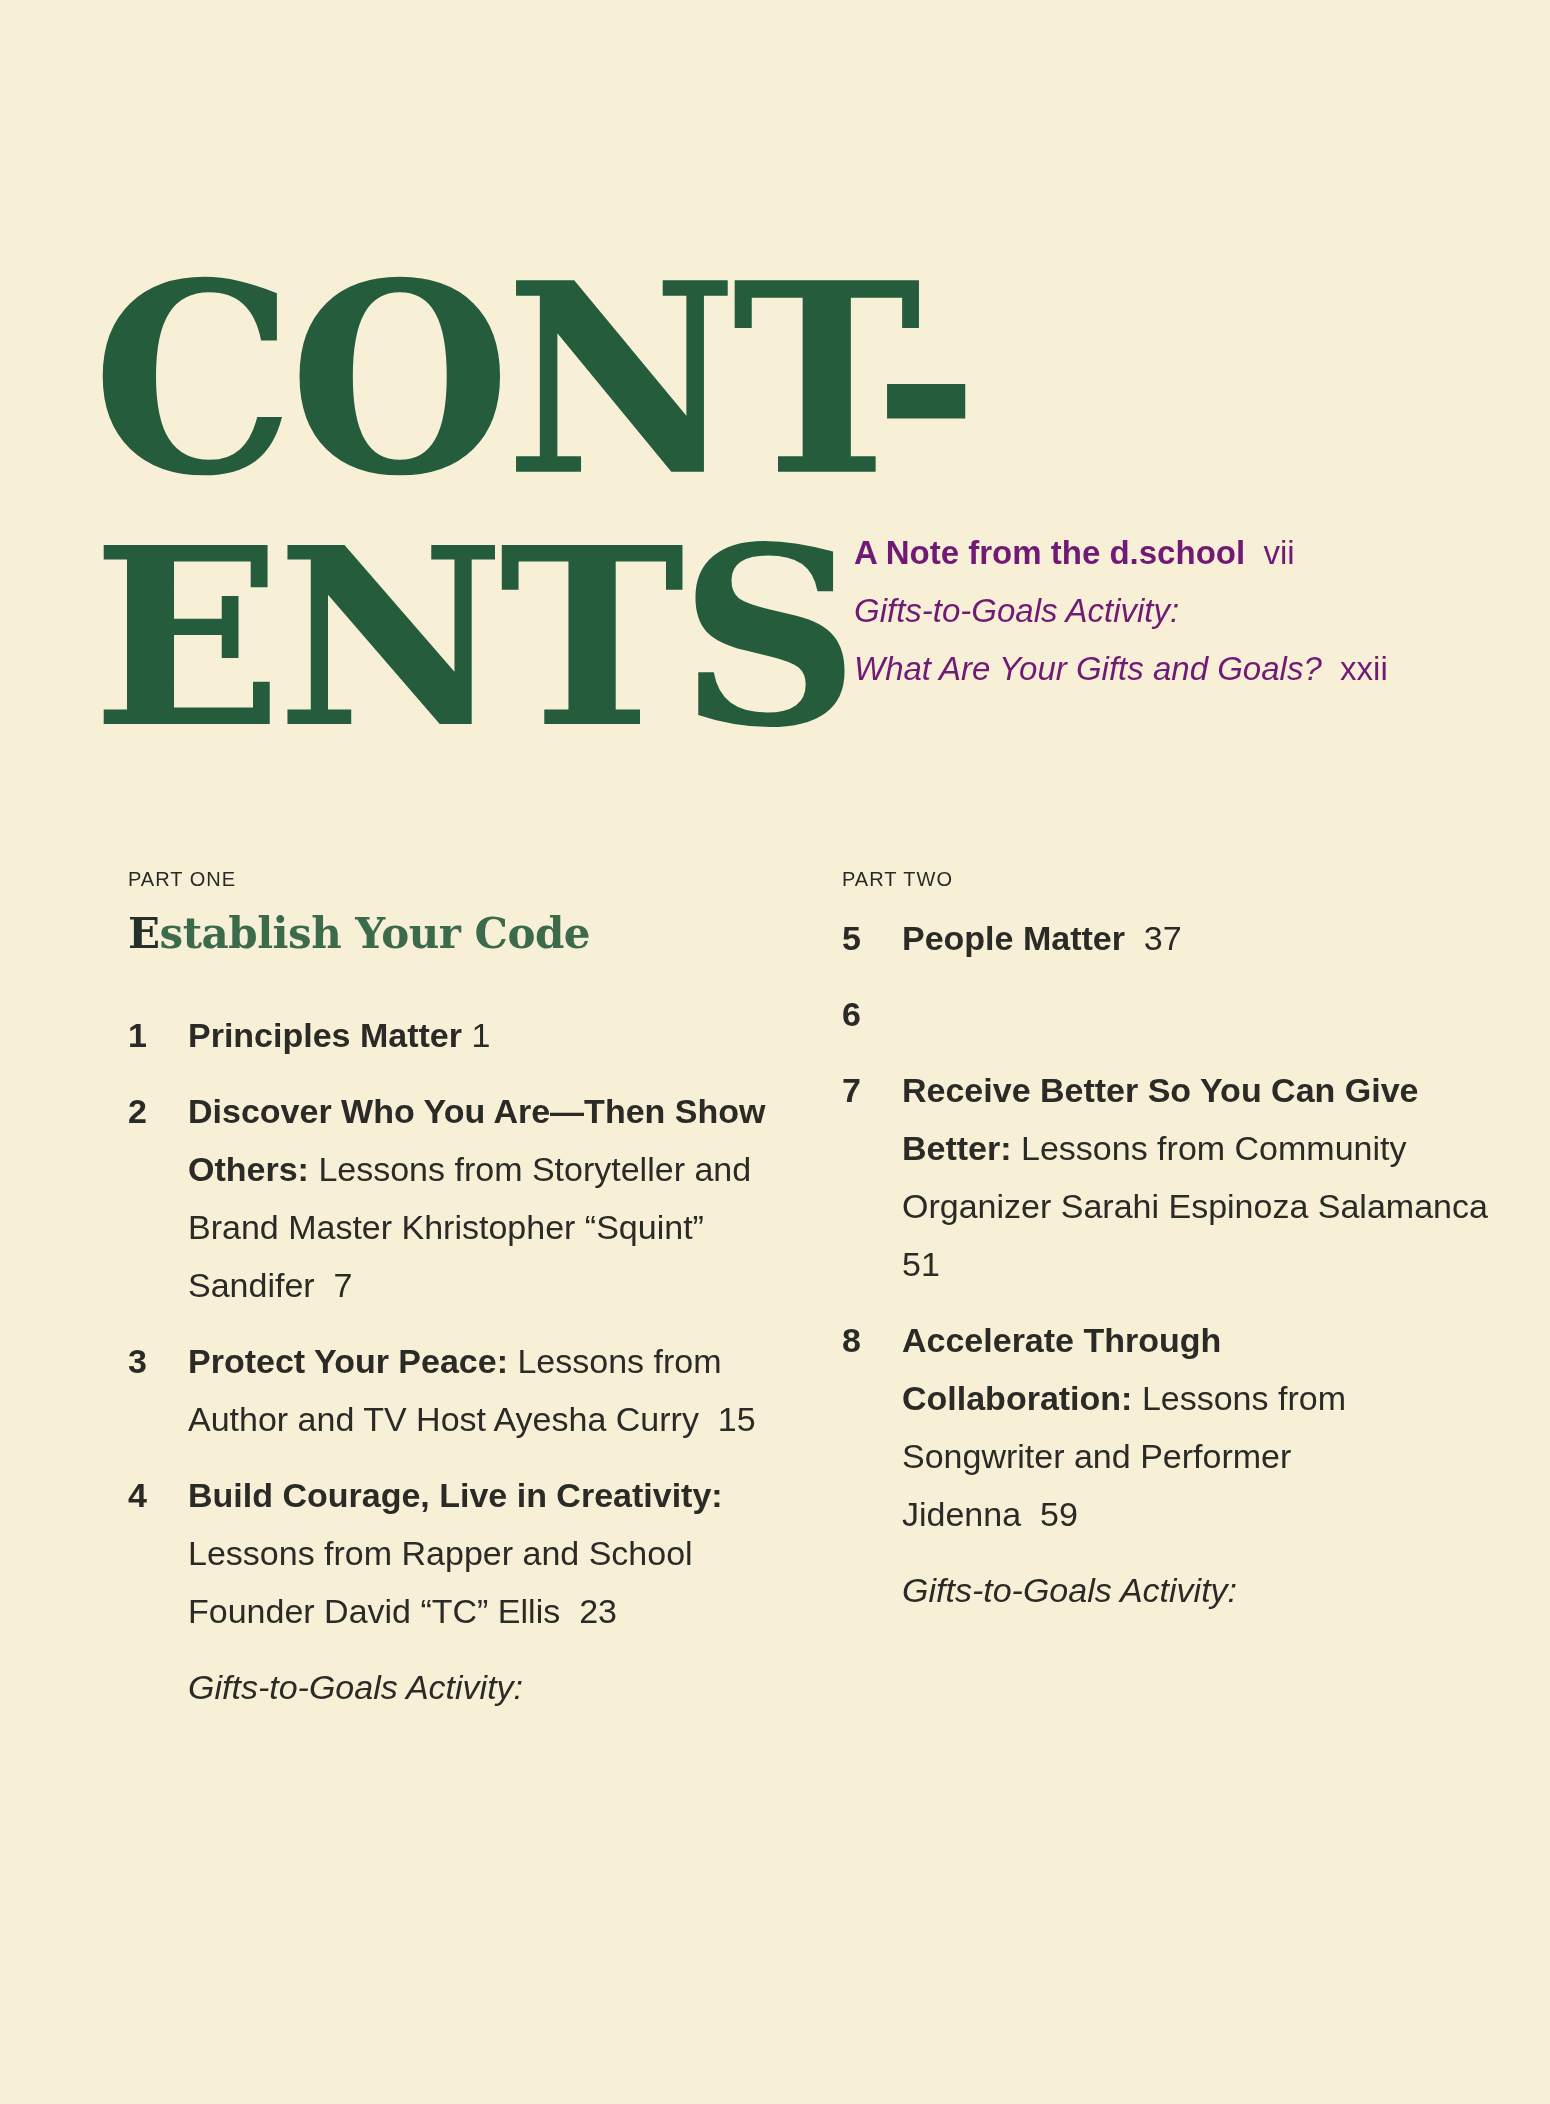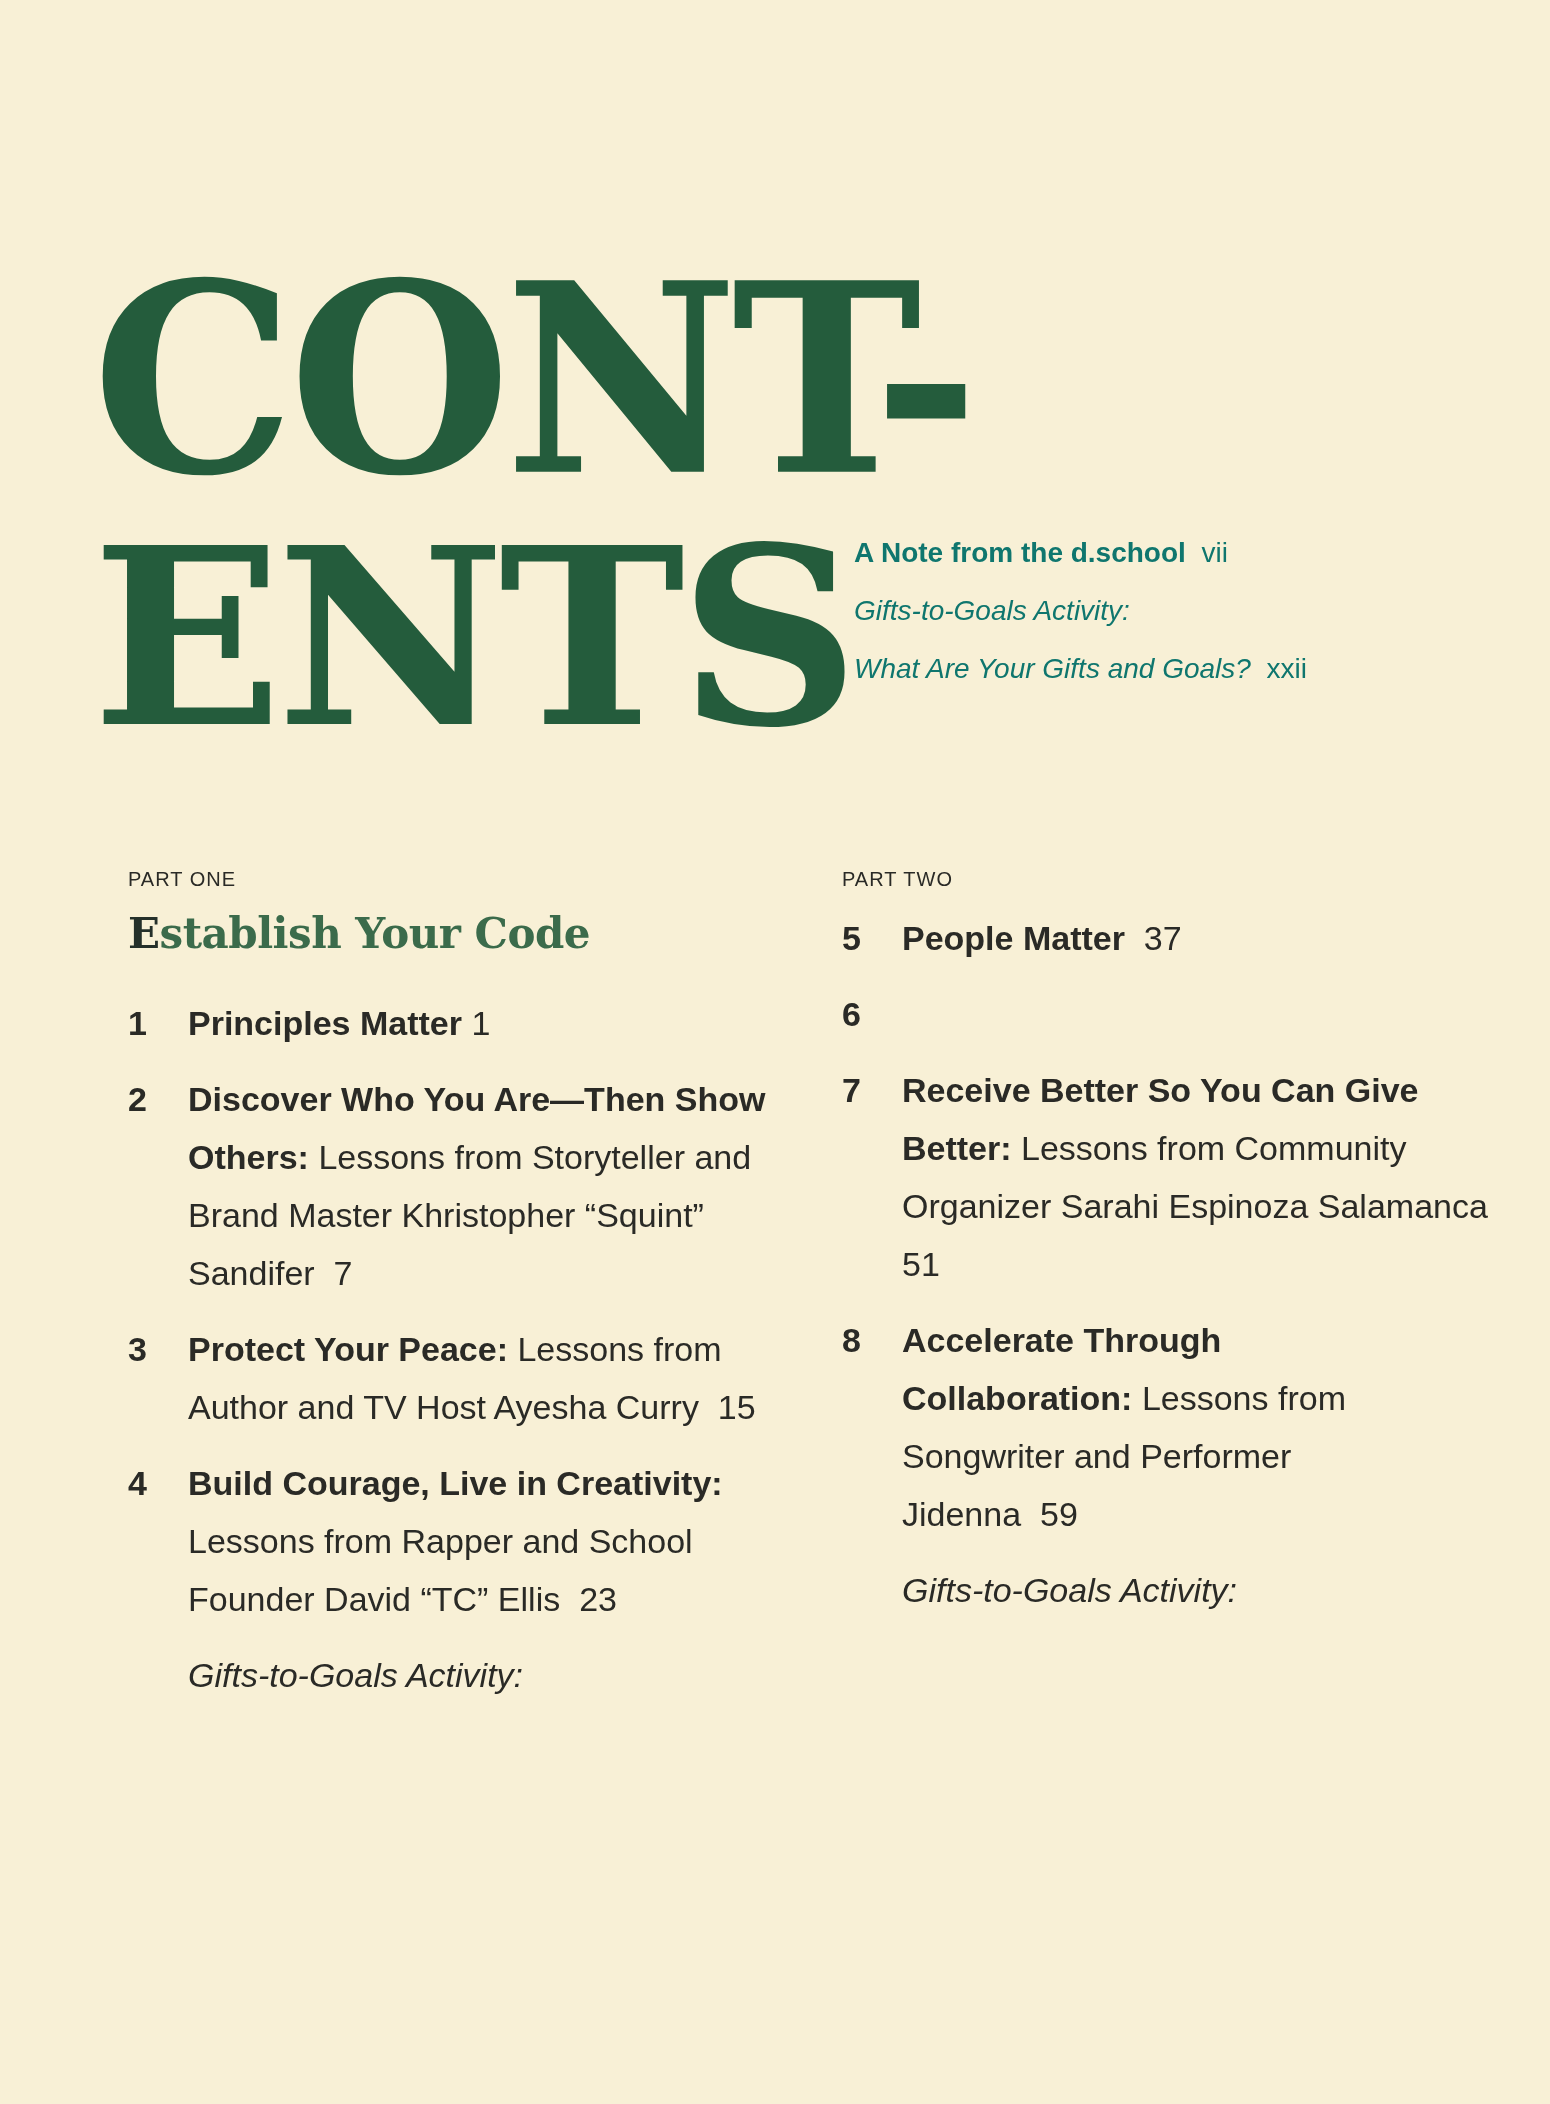--- a/index.html
+++ b/index.html
@@ -18,31 +18,31 @@
       font-weight: bold;
       color: #245c3c;
       line-height: 1;
       letter-spacing: -6px;
       transform-origin: left top;
     }
     #title-line1 { top: 248px; font-size: 250px; transform: scaleX(1.02) scaleY(1.05); }
     #title-line2 { top: 515px; font-size: 250px; transform: scaleX(1.0) scaleY(0.98); }
     .front-matter {
       position: absolute; left: 854px; top: 524px;
-      font-size: 28px; line-height: 58px; color: #0f766e;
+      font-size: 33px; line-height: 58px; color: #701a75;
     }
     .front-matter .bold { font-weight: bold; }
     .front-matter .ital { font-style: italic; }
     .col { position: absolute; top: 868px; width: 680px; }
     #col-one { left: 128px; }
     #col-two { left: 842px; }
     .part-label { font-size: 20px; letter-spacing: 1px; color: #2a2a26; margin-bottom: 18px; }
     .part-title {
       font-family: "DejaVu Serif", serif; font-weight: bold;
-      font-size: 42px; color: #3b6b4b; margin-bottom: 36px; letter-spacing: -0.5px;
+      font-size: 42px; color: #3b6b4b; margin-bottom: 48px; letter-spacing: -0.5px;
     }
     .part-title .dark { color: #25302a; }
     .chapter { display: flex; margin-bottom: 18px; font-size: 34px; line-height: 58px; }
     .chapter .num { width: 60px; flex: none; font-weight: bold; }
     .chapter .body { flex: 1; }
     .chapter .ttl { font-weight: bold; }
     .activity { margin-left: 60px; font-size: 34px; line-height: 58px; margin-top: 6px; }
     .activity .it { font-style: italic; }
   </style>
 </head>

